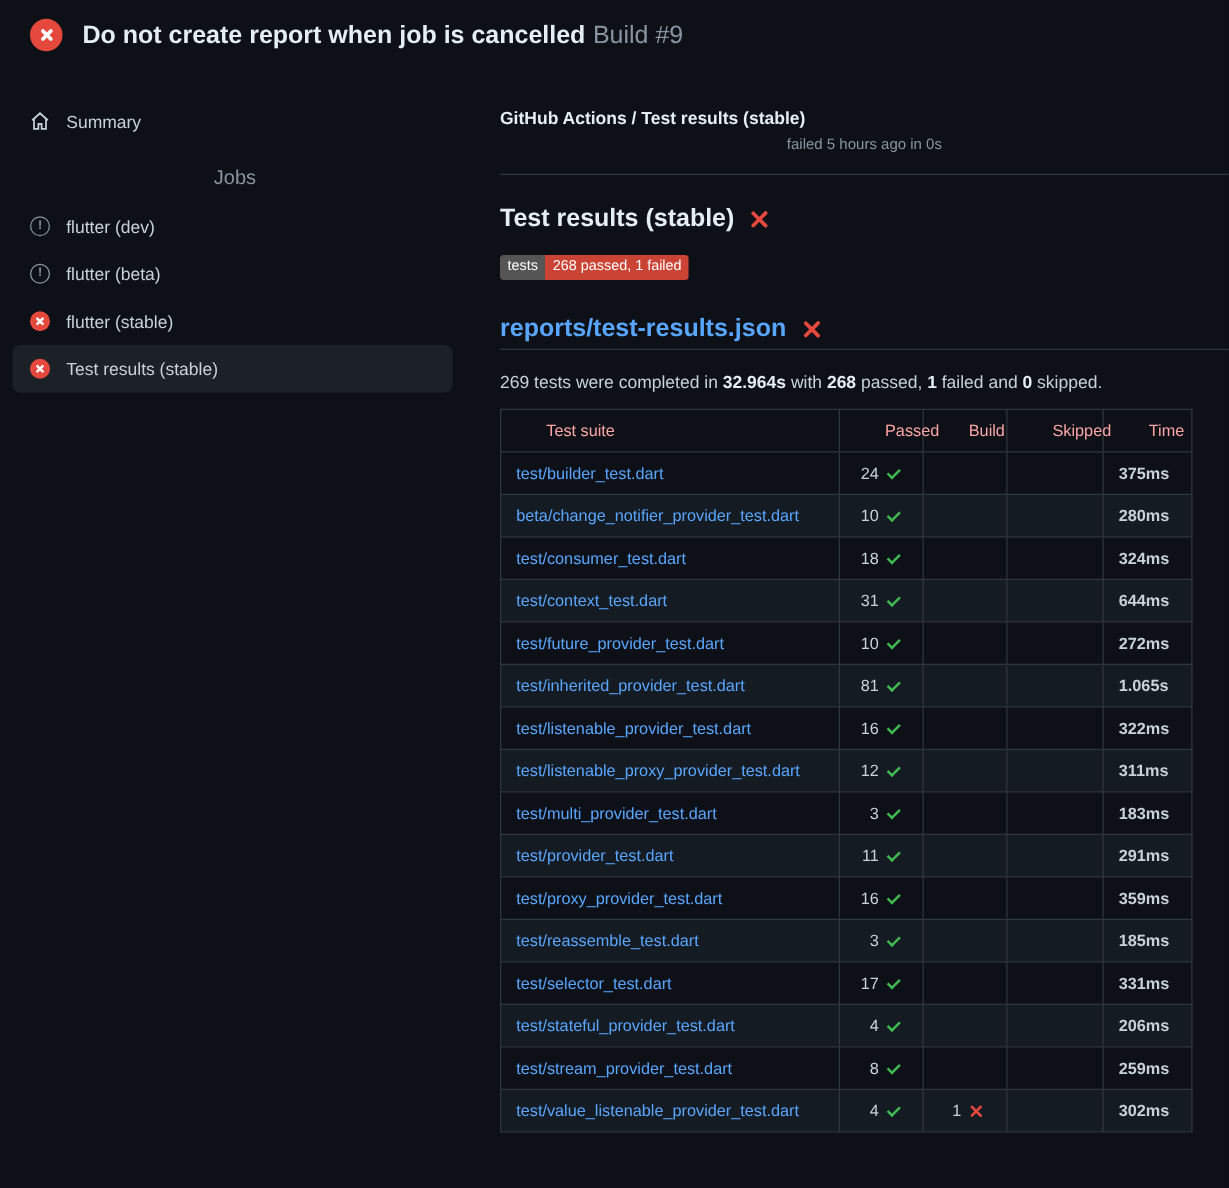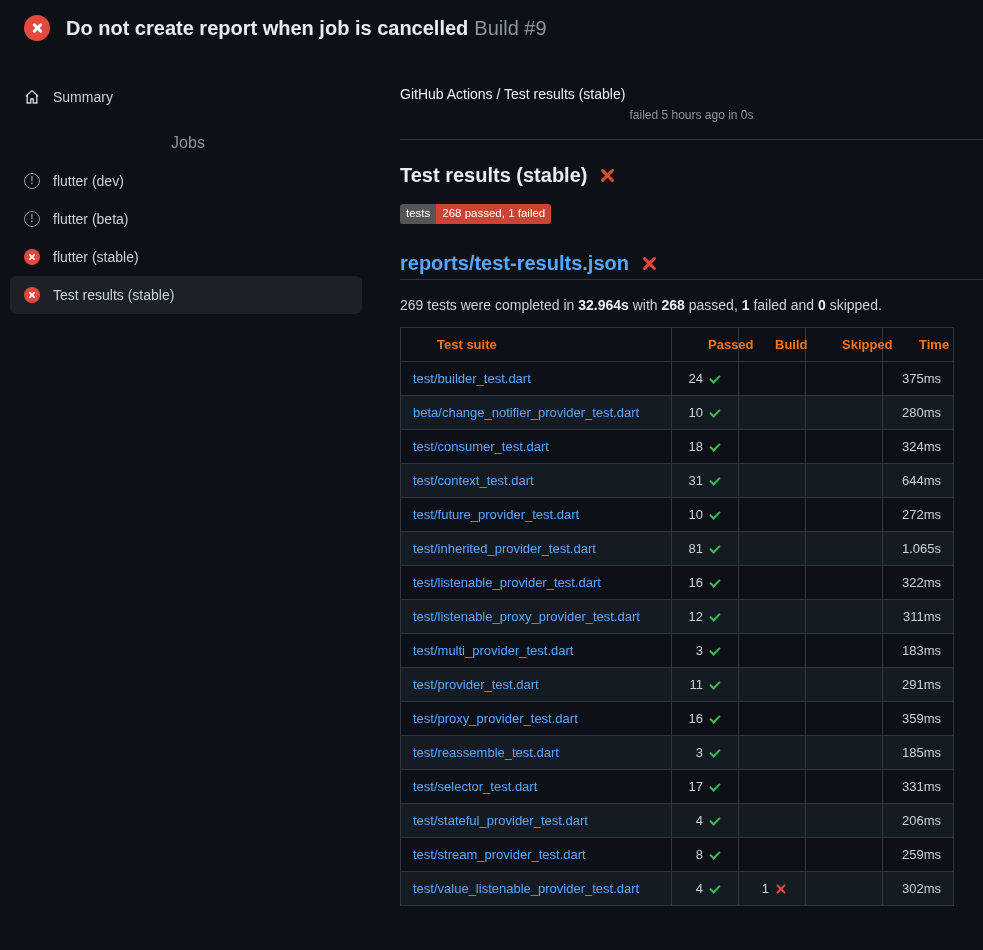--- a/index.html
+++ b/index.html
@@ -35,21 +35,21 @@
   .fail-dot { position:relative; width:16px; height:16px; border-radius:50%; background:var(--red,#e5483d); flex:none; }
   .fail-dot::before,.fail-dot::after { content:""; position:absolute; left:7px; top:4px; width:2px; height:8px; background:#fff; border-radius:1px; }
   .fail-dot::before { transform:rotate(45deg); }
   .fail-dot::after  { transform:rotate(-45deg); }
   .neutral-dot { width:16px; height:16px; border-radius:50%; border:1.5px solid var(--muted,#8b949e); flex:none;
                  display:flex; align-items:center; justify-content:center;
                  font-size:10px; font-weight:bold; color:var(--muted,#8b949e); line-height:1; }
 
   
   .main { flex:1; padding:30px 0 0 24px; min-width:0; }
-  .crumb { font-size:14px; font-weight:normal; color:#e6edf3; }
+  .crumb { font-size:14px; font-weight:bold; color:#e6edf3; }
   .statusline { font-size:12px; color:var(--muted,#8b949e); margin-top:6px;text-align:center; }
   .divider { border:none; border-top:1px solid var(--border,#30363d); margin-top:17px; }
 
   .section-title { display:flex; align-items:center; gap:12px; margin-top:24px;
                    font-size:20px; font-weight:bold; color:#e6edf3; }
   .x-icon { position:relative; width:17px; height:17px; display:inline-block; flex:none; }
   .x-icon::before,.x-icon::after { content:""; position:absolute; left:7px; top:0; width:3.2px; height:17px;
                                    background:var(--red,#e5483d); border-radius:2px; }
   .x-icon::before { transform:rotate(45deg); }
   .x-icon::after  { transform:rotate(-45deg); }
@@ -63,26 +63,26 @@
                  padding-bottom:4px; border-bottom:1px solid var(--border,#30363d); }
   .report-head a { font-size:20px; font-weight:bold; color:var(--link,#58a6ff); text-decoration:none; }
 
   .summary-line { margin-top:17px; font-size:14px; color:#c9d1d9; }
   .summary-line b { color:#e6edf3; }
 
   
   table { border-collapse:collapse; table-layout:fixed; width:553px; margin-top:14px; font-size:13px; }
   col.c0 { width:271px; } col.c1 { width:67px; } col.c2 { width:67px; } col.c3 { width:77px; } col.c4 { width:71px; }
   th,td { border:1px solid var(--border,#30363d); height:34px; padding:0 12px; }
-  th { font-weight:bold; color:#f97316; text-align:left;padding-left:36px; }
+  th { font-weight:normal; color:#fca5a5; text-align:left;padding-left:36px; }
   th.center { text-align:center; }
   tbody tr:nth-child(even) { background:#151b23; }
   td a { color:var(--link,#58a6ff); text-decoration:none; }
   td.num { text-align:right; padding-right:18px; white-space:nowrap; }
-  td.time { text-align:right; color:#c9d1d9; }
+  td.time { text-align:left; color:#c9d1d9;font-weight:bold; }
   .check-icon { display:inline-block; width:10px; height:6px; border-left:2.5px solid var(--green,#3fb950);
                 border-bottom:2.5px solid var(--green,#3fb950); transform:rotate(-45deg);
                 margin-left:7px; margin-bottom:2px; }
   .x-small { display:inline-block; position:relative; width:12px; height:12px; margin-left:6px; vertical-align:-2px; }
   .x-small::before,.x-small::after { content:""; position:absolute; left:5px; top:0; width:2.2px; height:12px;
                                      background:var(--red,#e5483d); border-radius:1px; }
   .x-small::before { transform:rotate(45deg); }
   .x-small::after  { transform:rotate(-45deg); }
 </style>
 </head>

